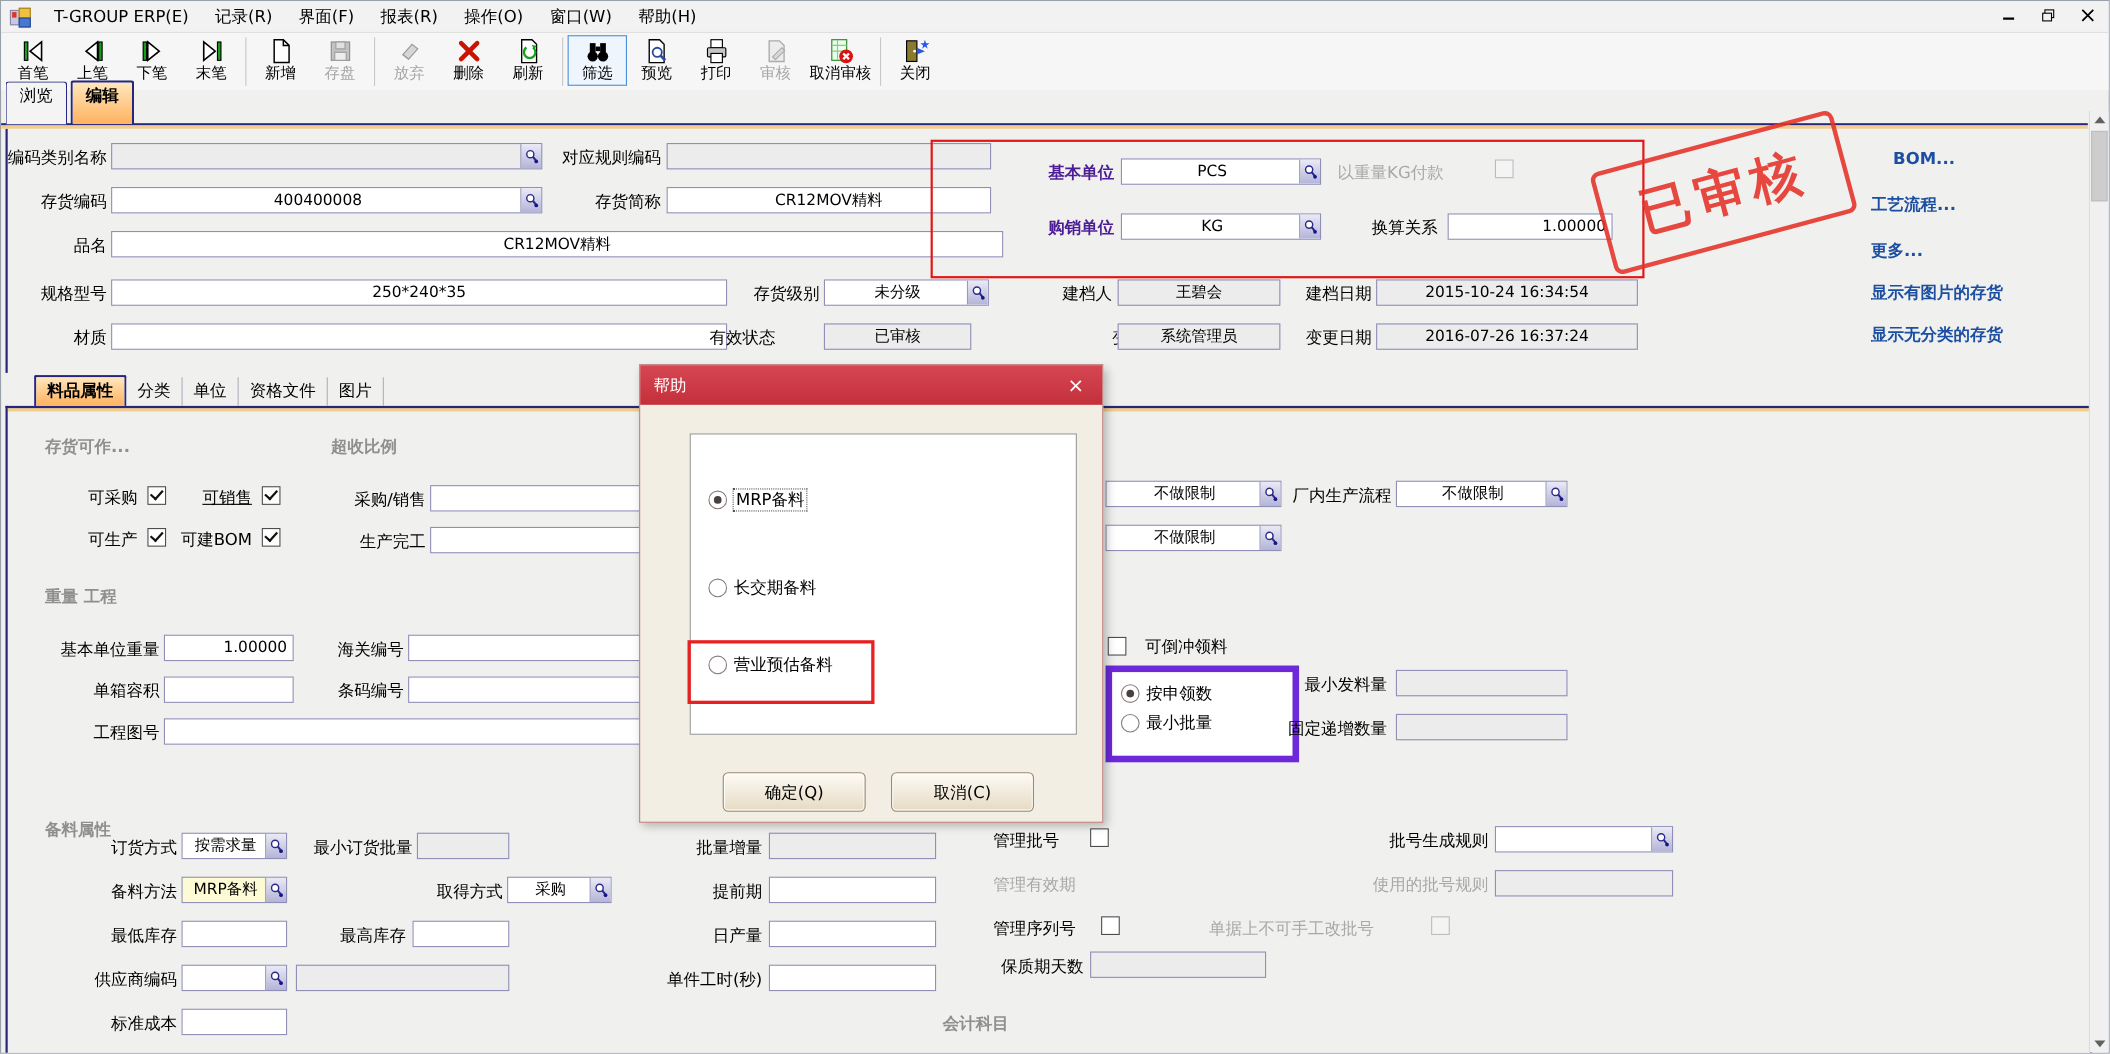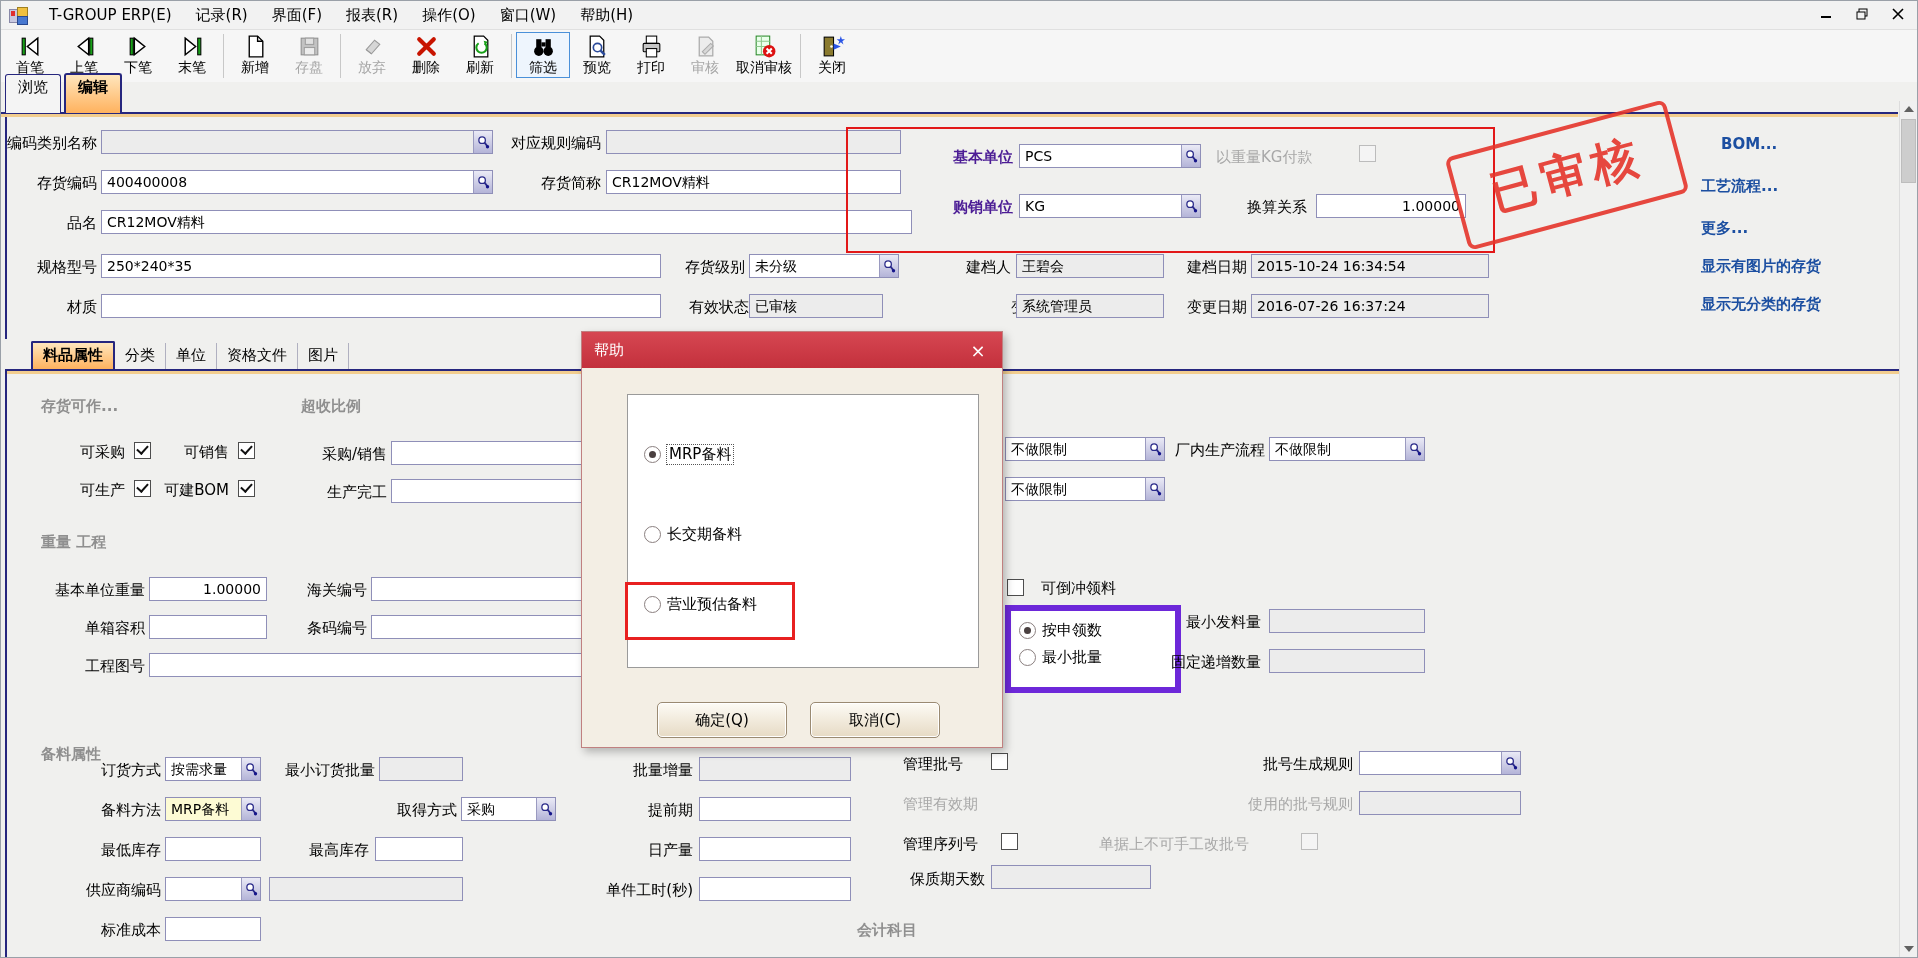--- a/index.html
+++ b/index.html
@@ -28,21 +28,21 @@
   .strip-line{position:absolute;left:0;top:111px;width:1897px;height:2px;background:#26267e;z-index:2;}
   .strip-tan{position:absolute;left:0;top:113px;width:1897px;height:3px;background:#f2cd8e;z-index:2;}
   
   .panel{position:absolute;background:#f0f0ee;border-left:2px solid #26267e;border-right:2px solid #26267e;}
   
   .lb{position:absolute;text-align:right;white-space:nowrap;font-size:15px;line-height:20px;}
   .lb.left{text-align:left;}
   .lb.red{color:#4c1d95;}
   .lb.dis{color:#a8a8a8;}
   .sec{position:absolute;color:#8f8f8f;font-weight:bold;white-space:nowrap;}
-  .fd{position:absolute;height:24px;background:#fff;border:1px solid #8f8fb8;box-sizing:border-box;font-size:14px;line-height:21px;padding:1px 5px;white-space:nowrap;overflow:hidden;}
+  .fd{position:absolute;height:24px;background:#fff;border:1px solid #8f8fb8;box-sizing:border-box;font-size:14px;line-height:21px;padding:1px 5px;white-space:nowrap;overflow:hidden;text-align:center;}
   .fd.ro{background:#ececec;}
   .fd.yellow{background:#fdfbd4;}
   .fd.num{text-align:right;}
   .fd.lkp{padding-right:21px;}
   .lk{position:absolute;right:0;top:0;bottom:0;width:18px;background:linear-gradient(#eaeaf6,#b4b4d8);border-left:1px solid #9a9ac0;display:flex;align-items:center;justify-content:center;}
   .lk svg{width:13px;height:15px;}
   
   .cb{position:absolute;width:15px;height:15px;background:#fff;border:1px solid #4d4d4d;box-sizing:content-box;}
   .cb.on::after{content:"";position:absolute;left:2px;top:2px;width:9px;height:5px;border-left:2px solid #111;border-bottom:2px solid #111;transform:rotate(-48deg);}
   .cb.dis{border-color:#bcbcbc;background:#f4f4f4;}
@@ -283,21 +283,21 @@
           <circle cx="11.3" cy="12.6" r="1.8" fill="#16168a"></circle>
         </svg>
       </span></div>
   <span class="lb" style="left:946px;top:256px;width:64px;">建档人</span>
   <div class="fd ro" style="left:1015px;top:253px;width:148px;"><span>王碧会</span></div>
   <span class="lb" style="left:1166px;top:256px;width:80px;">建档日期</span>
   <div class="fd ro" style="left:1250px;top:253px;width:238px;"><span>2015-10-24 16:34:54</span></div>
 
   <span class="lb" style="left:0;top:296px;width:96px;">材质</span>
   <div class="fd" style="left:100px;top:293px;width:560px;"><span></span></div>
-  <span class="lb" style="left:668px;top:296px;width:80px;">有效状态</span>
+  <span class="lb" style="left:624px;top:296px;width:80px;">有效状态</span>
   <div class="fd ro" style="left:748px;top:293px;width:134px;"><span>已审核</span></div>
   <span class="lb" style="left:991px;top:296px;width:64px;">变更人</span>
   <div class="fd ro" style="left:1015px;top:293px;width:148px;"><span>系统管理员</span></div>
   <span class="lb" style="left:1166px;top:296px;width:80px;">变更日期</span>
   <div class="fd ro" style="left:1250px;top:293px;width:238px;"><span>2016-07-26 16:37:24</span></div>
 
   <div class="redbox" style="left:845px;top:126px;width:645px;height:122px;"></div>
   <span class="lb red" style="left:900px;top:146px;width:112px;font-weight:bold;">基本单位</span>
   <div class="fd lkp" style="left:1018px;top:143px;width:182px;"><span>PCS</span><span class="lk">
         <svg viewBox="0 0 14 16">
@@ -333,21 +333,21 @@
     <div class="subtab">单位</div>
     <div class="subtab">资格文件</div>
     <div class="subtab">图片</div>
   </div>
 
   <div class="panel" style="left:4px;top:368px;width:1893px;height:590px;border-top:2px solid #26267e;box-shadow:inset 0 3px 0 #f2cd8e;"></div>
 
   <span class="sec" style="left:40px;top:396px;">存货可作...</span>
   <span class="lb" style="left:40px;top:441px;width:84px;">可采购</span>
   <span class="cb on" style="left:133px;top:441px;"></span>
-  <span class="lb" style="left:168px;top:441px;width:60px;">可销售</span>
+  <span class="lb" style="left:168px;top:441px;width:60px;text-decoration:underline;">可销售</span>
   <span class="cb on" style="left:237px;top:441px;"></span>
   <span class="lb" style="left:40px;top:479px;width:84px;">可生产</span>
   <span class="cb on" style="left:133px;top:479px;"></span>
   <span class="lb" style="left:152px;top:479px;width:76px;">可建BOM</span>
   <span class="cb on" style="left:237px;top:479px;"></span>
 
   <span class="sec" style="left:300px;top:396px;">超收比例</span>
   <span class="lb" style="left:298px;top:443px;width:88px;">采购/销售</span>
   <div class="fd" style="left:390px;top:440px;width:268px;"></div>
   <span class="lb" style="left:298px;top:481px;width:88px;">生产完工</span>

